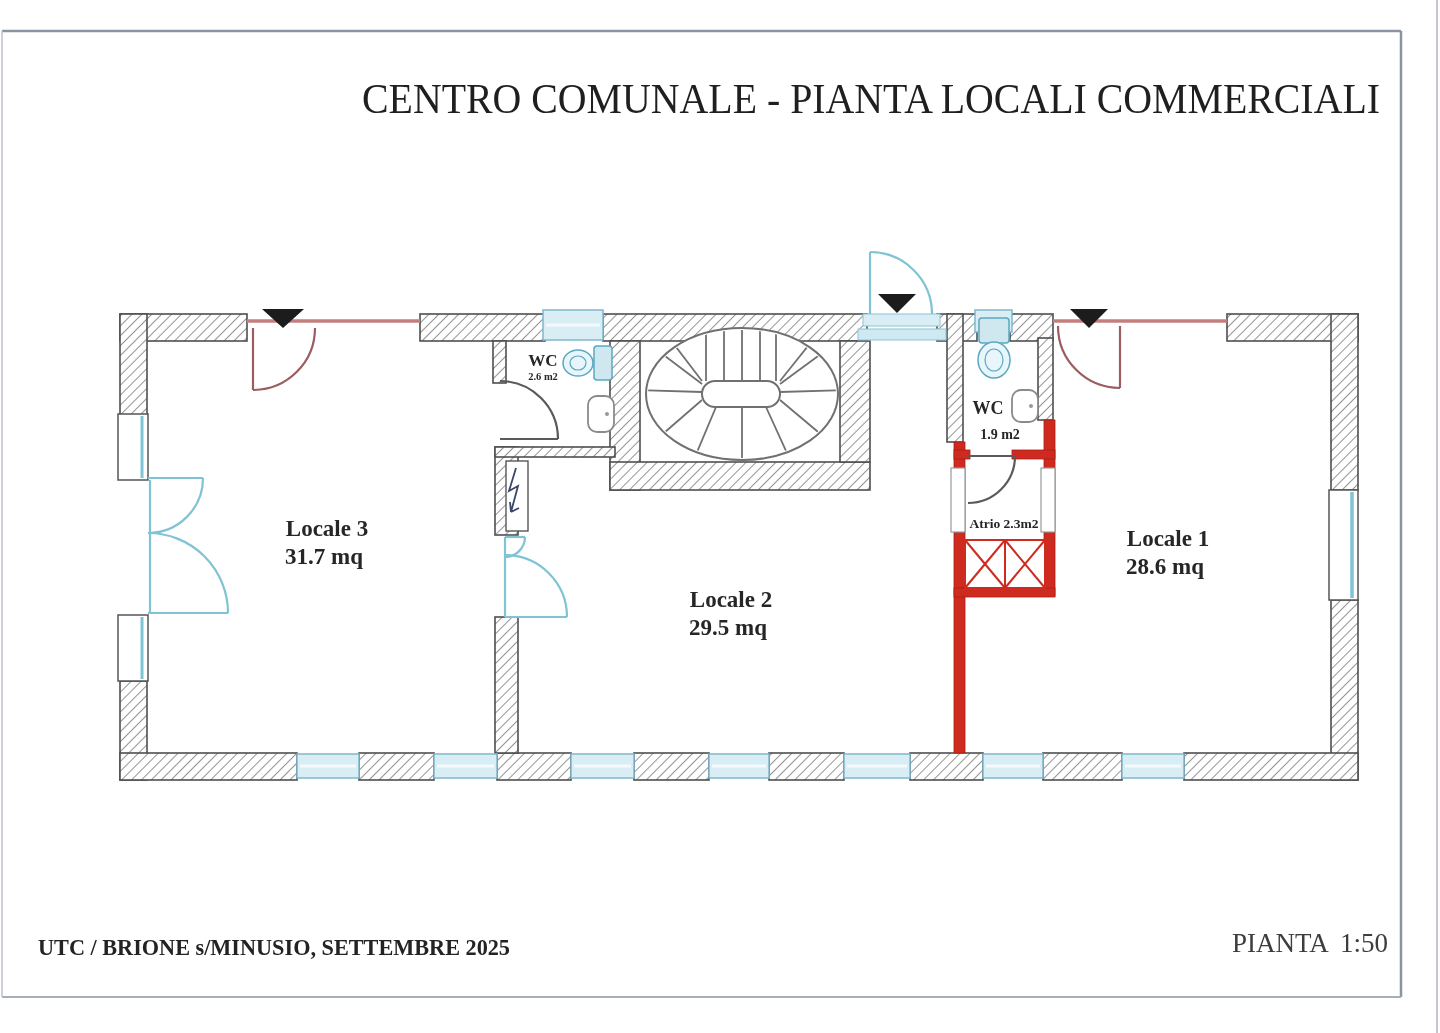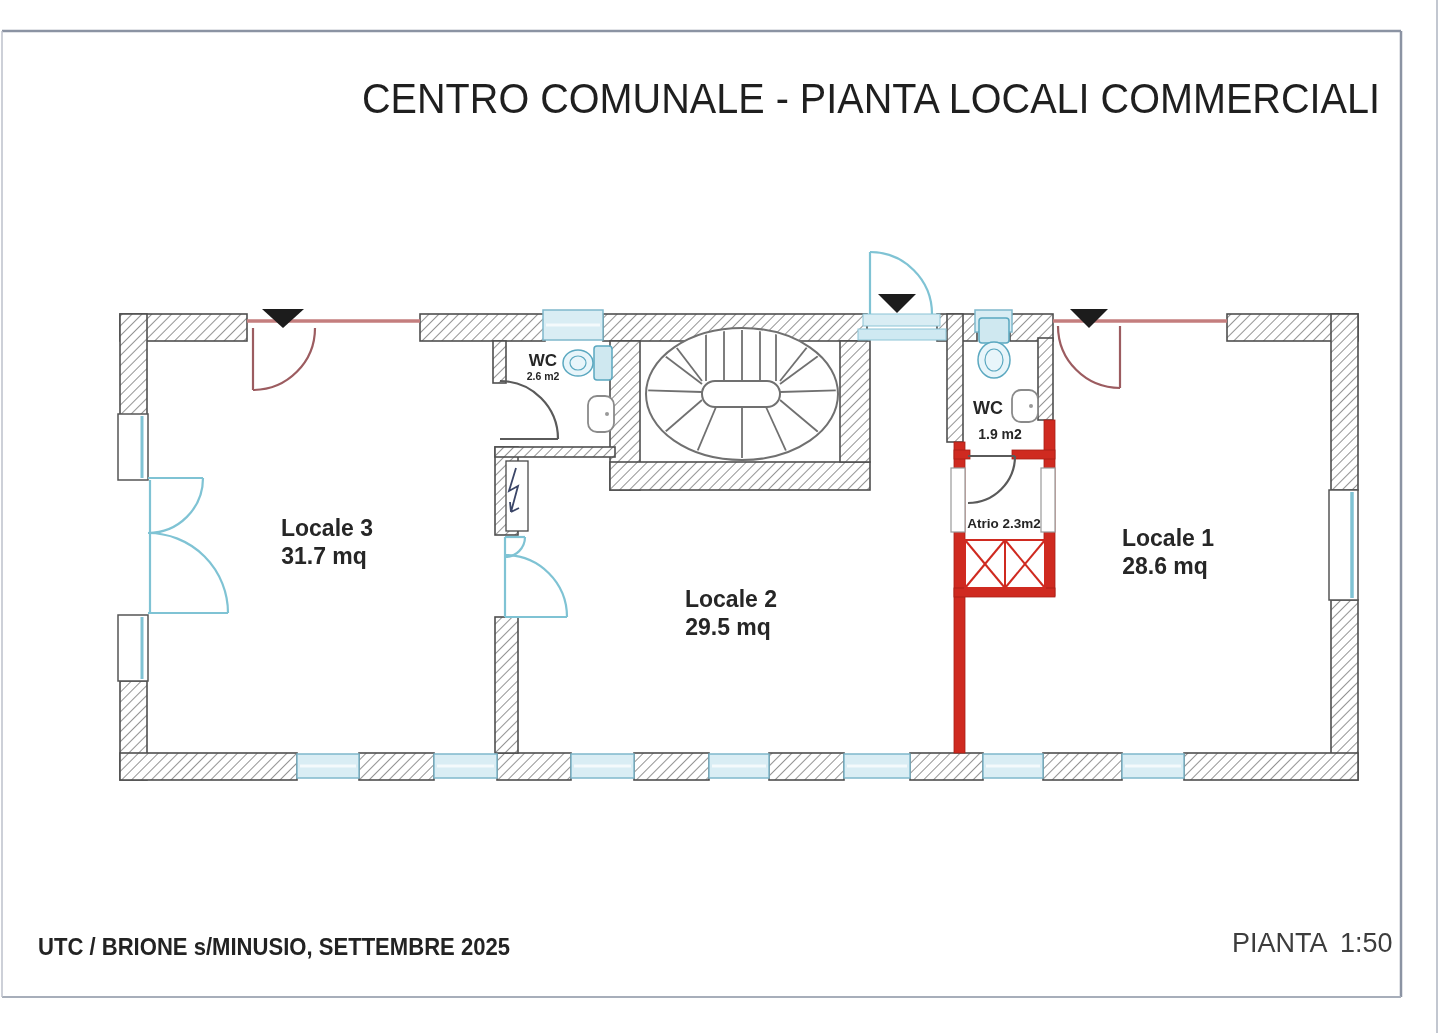--- a/index.html
+++ b/index.html
@@ -1,17 +1,17 @@
 <!DOCTYPE html>
 <html><head>
 <meta charset="utf-8">
 <style>
   html,body{margin:0;padding:0;background:#ffffff;}
   body{width:1440px;height:1033px;overflow:hidden;font-family:"Liberation Sans",sans-serif;}
-  #sheet{position:relative;width:1232px;height:1033px;background:#ffffff;}
+  #sheet{position:relative;width:1232px;height:1033px;background:#ffffff;font-family:Liberation Serif, serif;}
   svg{display:block;}
   text{fill:#262626;}
   .title{font-size:42px;font-weight:400;fill:#1f1f1f;}
   .footerL{font-size:24px;font-weight:700;fill:#232323;}
   .footerR{font-size:27px;font-weight:400;fill:#3d3d3d;}
   .room{font-size:23px;font-weight:700;}
   .wcbig{font-size:18px;font-weight:700;}
   .wcarea{font-size:14px;font-weight:700;}
   .wcsm{font-size:17px;font-weight:700;}
   .wcsmarea{font-size:10.5px;font-weight:700;}

